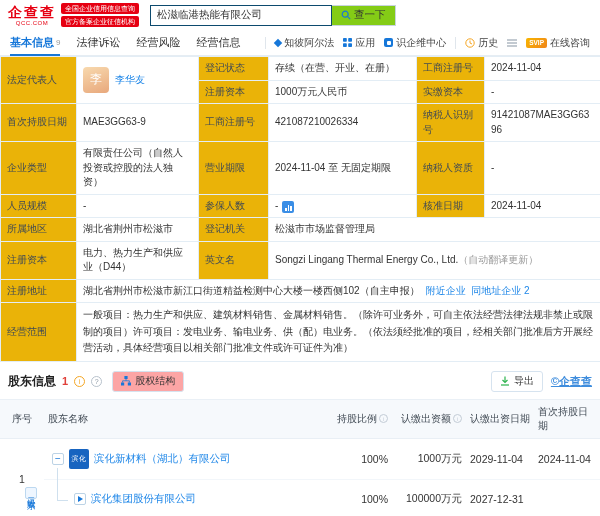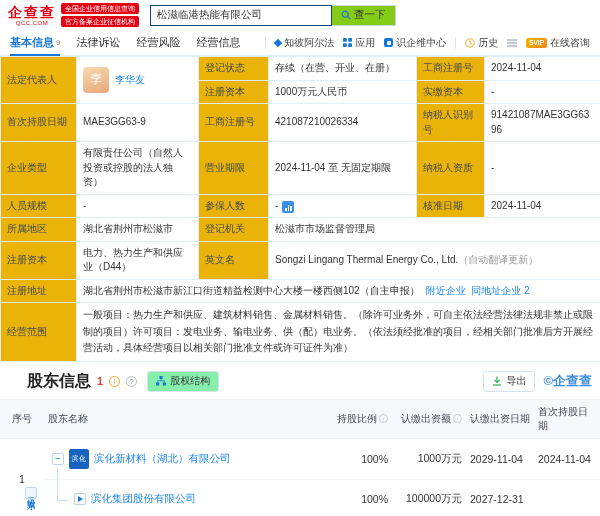--- a/index.html
+++ b/index.html
@@ -43,31 +43,31 @@
   .rep-cell { display:flex; align-items:center; gap:6px; }
   .avatar { width:26px; height:26px; border-radius:4px; background:linear-gradient(160deg,#f8d9ae,#e8a87c); color:#fff; font-size:12px; display:flex; align-items:center; justify-content:center; flex:0 0 auto; cursor:pointer; }
   .gray-note { color:#999; }
   .mini-chart { width:12px; height:12px; border-radius:2px; background:#3a8ee6; display:inline-flex; align-items:flex-end; justify-content:center; gap:1px; padding:2px 2px; vertical-align:-2px; margin-left:4px; cursor:pointer; }
   .mini-chart i { width:1.5px; background:#fff; display:block; }
   .mini-chart i:nth-child(1){height:3px;} .mini-chart i:nth-child(2){height:6px;} .mini-chart i:nth-child(3){height:4.5px;}
   .addr-links { margin-left:6px; white-space:nowrap; }
 
   
   .sh-header { display:flex; align-items:center; gap:6px; padding:9px 8px 7px; }
-  .sh-title { font-size:16px; font-weight:bold; color:#222;margin-left:19px; }
+  .sh-title { font-size:12px; font-weight:bold; color:#222; }
   .sh-count { color:#e0403a; font-size:11px; font-weight:bold; }
   .cir { width:11px; height:11px; border-radius:50%; display:inline-flex; align-items:center; justify-content:center; font-size:7px; font-style:normal; cursor:pointer; }
   .cir.orange { border:1px solid #f5a623; color:#f5a623; }
   .cir.orange::after { content:"i"; }
   .cir.gray { border:1px solid #b8c2cc; color:#8b97a3; }
   .cir.gray::after { content:"?"; }
-  .pill { display:inline-flex; align-items:center; gap:4px; border:1px solid #d6e3ef; border-radius:3px; padding:2.5px 8px; font-size:10px; color:#333; cursor:pointer; margin-left:4px; background:#86efac; }
+  .pill { display:inline-flex; align-items:center; gap:4px; border:1px solid #d6e3ef; border-radius:3px; padding:2.5px 8px; font-size:10px; color:#333; cursor:pointer; margin-left:4px; background:#fca5a5; }
   .sh-header-right { margin-left:auto; display:flex; align-items:center; gap:8px; }
   .btn-export { display:inline-flex; align-items:center; gap:4px; border:1px solid #d6e3ef; border-radius:3px; padding:2.5px 8px; font-size:10px; background:#fff; cursor:pointer; color:#333; font-family:inherit; }
-  .watermark { color:#3f8ddd; font-weight:bold; font-size:13px; display:flex; align-items:center; gap:2px; }
+  .watermark { color:#3f8ddd; font-weight:bold; font-size:11px; display:flex; align-items:center; gap:2px;text-decoration:underline; }
 
   .sh-grid { width:600px; border-top:1px solid #eaf0f6; }
   .sh-row { display:grid; grid-template-columns:44px 286px 62px 74px 68px 66px; }
   .sh-head .hc { background:#f6f9fc; color:#404a54; font-size:10px; padding:5px 4px; display:flex; align-items:center; gap:2px; border-bottom:1px solid #e9eff5; }
   .hc.num { justify-content:flex-end; }
   .i-gray { width:9px; height:9px; border:1px solid #c3ccd6; color:#c3ccd6; border-radius:50%; font-size:6px; font-style:normal; display:inline-flex; align-items:center; justify-content:center; flex:0 0 auto; cursor:pointer; }
   .i-gray::after { content:"i"; }
 
   .sh-body { position:relative; border-bottom:1px solid #eaf0f6; }
   .cell-no { grid-row:1 / 3; display:flex; align-items:center; justify-content:center; font-size:10.5px; color:#333; }

